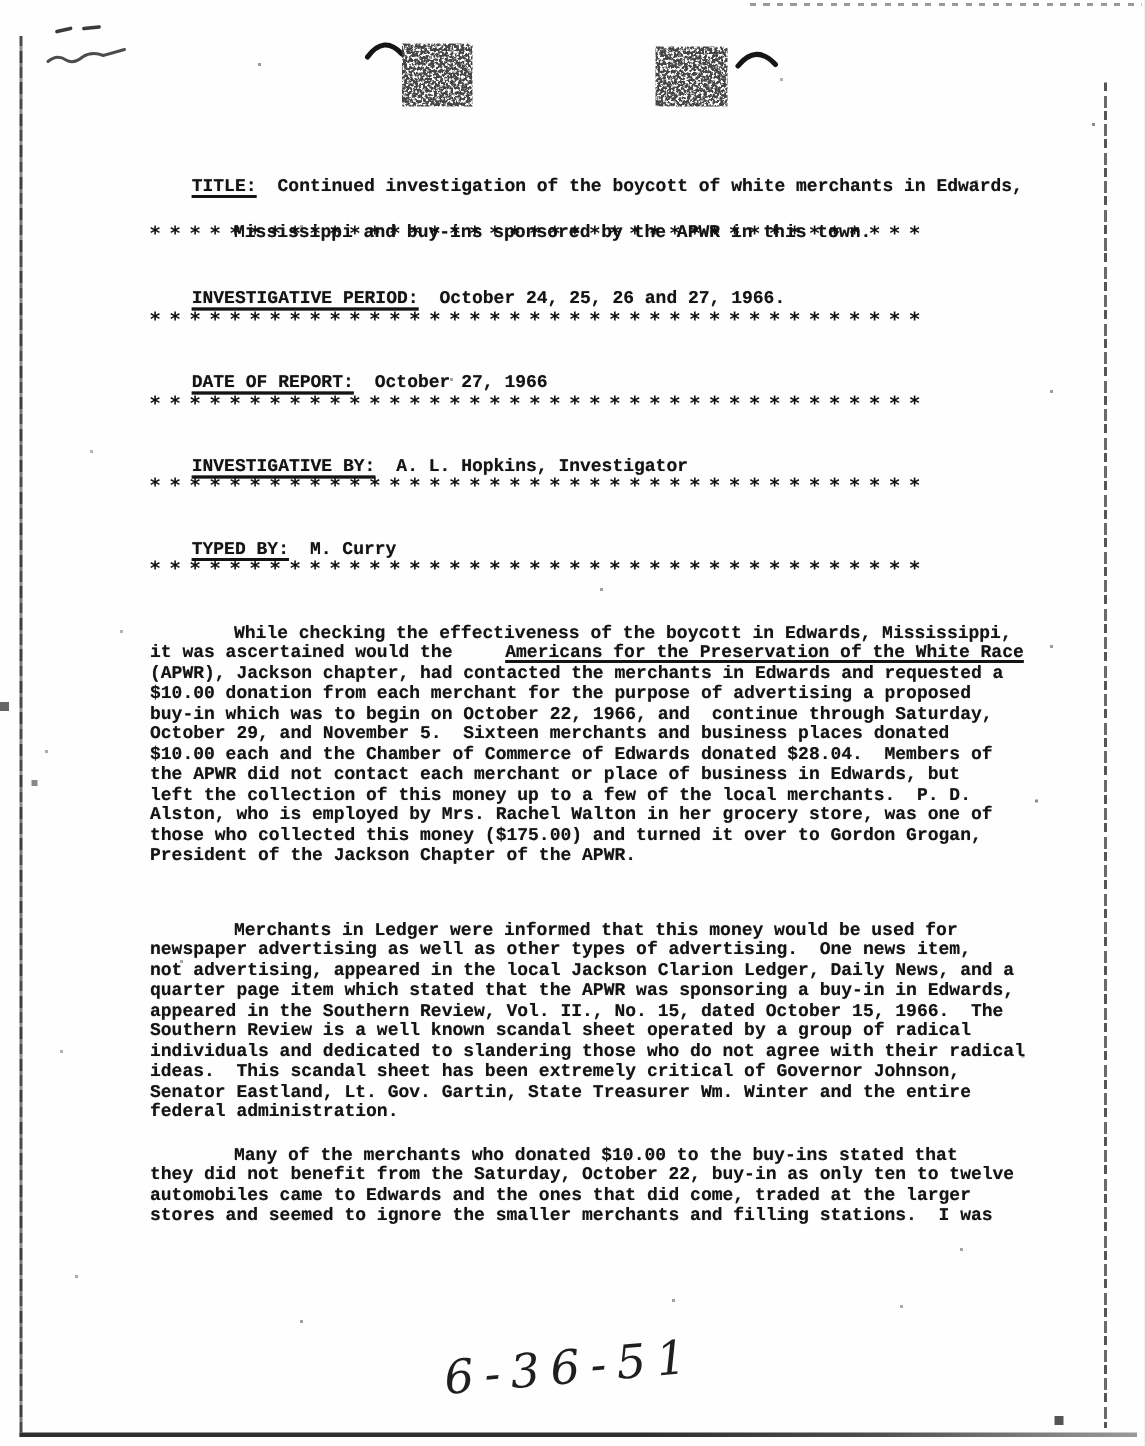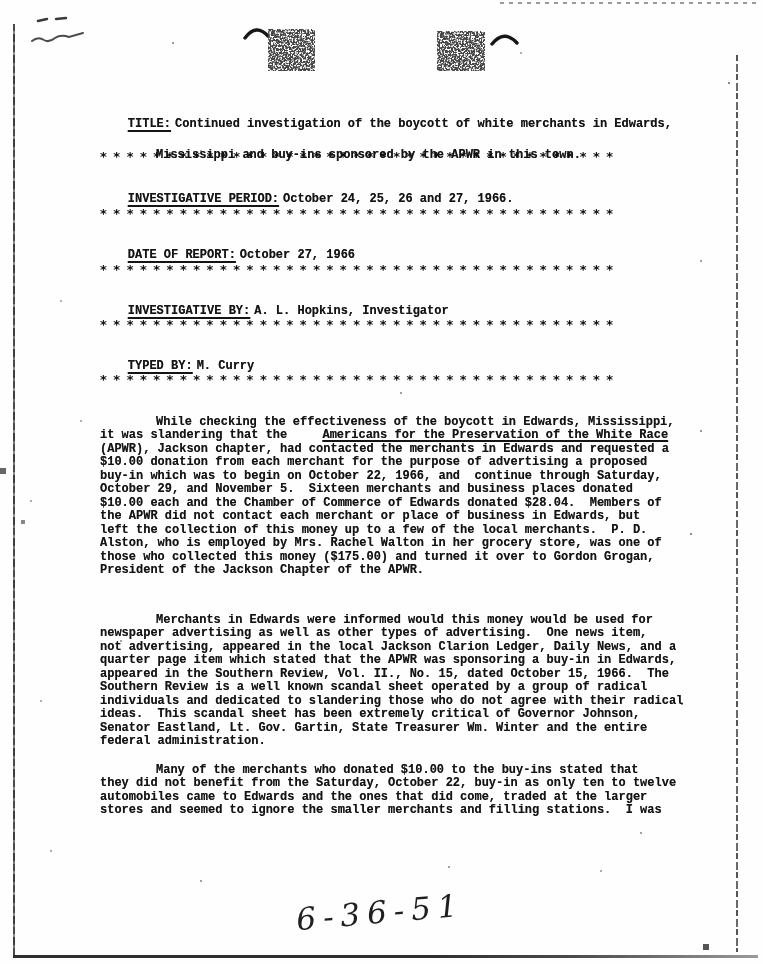--- a/index.html
+++ b/index.html
@@ -15,21 +15,21 @@
   .field{
     position:absolute;left:99px;
     font-size:12px;font-weight:700;white-space:pre;
     text-shadow:0 0 .5px rgba(0,0,0,.6);
   }
   .flabel{
     text-decoration:underline;
     text-underline-offset:3px;
     text-decoration-thickness:1.5px;
   }
-  .fvalue{margin-left:4px;}
+  .fvalue{margin-left:14px;}
   .title-line2{padding-left:57px;margin-top:3px;}
   .sep{
     position:absolute;left:100px;
     font-family:"DejaVu Sans", sans-serif;
     font-weight:700;font-size:13px;letter-spacing:1px;
     color:#0f0f0f;white-space:pre;
   }
   .para{
     position:absolute;left:100px;width:590px;
     font-size:12px;line-height:13.45px;font-weight:700;
@@ -140,34 +140,34 @@
   <div class="sep" style="top:317px">* * * * * * * * * * * * * * * * * * * * * * * * * * * * * * * * * * * * * * *</div>
 
   <div class="field" style="top:345px">
     <span class="flabel">TYPED BY:</span><span class="fvalue">M. Curry</span>
   </div>
 
   <div class="sep" style="top:372px">* * * * * * * * * * * * * * * * * * * * * * * * * * * * * * * * * * * * * * *</div>
 
   <div class="para" style="top:416px">
       <div class="tline"><span>While checking the effectiveness of the boycott in Edwards, Mississippi,</span></div>
-      <div class="tline"><span>it was slandering that the </span><span class="uline">Americans for the Preservation of the White Race</span><span></span></div>
+      <div class="tline"><span>it was ascertained would the </span><span class="uline">Americans for the Preservation of the White Race</span><span></span></div>
       <div class="tline"><span>(APWR), Jackson chapter, had contacted the merchants in Edwards and requested a</span></div>
       <div class="tline"><span>$10.00 donation from each merchant for the purpose of advertising a proposed</span></div>
       <div class="tline"><span>buy-in which was to begin on October 22, 1966, and  continue through Saturday,</span></div>
       <div class="tline"><span>October 29, and November 5.  Sixteen merchants and business places donated</span></div>
       <div class="tline"><span>$10.00 each and the Chamber of Commerce of Edwards donated $28.04.  Members of</span></div>
       <div class="tline"><span>the APWR did not contact each merchant or place of business in Edwards, but</span></div>
       <div class="tline"><span>left the collection of this money up to a few of the local merchants.  P. D.</span></div>
       <div class="tline"><span>Alston, who is employed by Mrs. Rachel Walton in her grocery store, was one of</span></div>
       <div class="tline"><span>those who collected this money ($175.00) and turned it over to Gordon Grogan,</span></div>
       <div class="tline"><span>President of the Jackson Chapter of the APWR.</span></div>
     </div>
   <div class="para" style="top:614px">
-      <div class="tline"><span>Merchants in Edwards were informed would this money would be used for</span></div>
+      <div class="tline"><span>Merchants in Ledger were informed that this money would be used for</span></div>
       <div class="tline"><span>newspaper advertising as well as other types of advertising.  One news item,</span></div>
       <div class="tline"><span>not advertising, appeared in the local Jackson Clarion Ledger, Daily News, and a</span></div>
       <div class="tline"><span>quarter page item which stated that the APWR was sponsoring a buy-in in Edwards,</span></div>
       <div class="tline"><span>appeared in the Southern Review, Vol. II., No. 15, dated October 15, 1966.  The</span></div>
       <div class="tline"><span>Southern Review is a well known scandal sheet operated by a group of radical</span></div>
       <div class="tline"><span>individuals and dedicated to slandering those who do not agree with their radical</span></div>
       <div class="tline"><span>ideas.  This scandal sheet has been extremely critical of Governor Johnson,</span></div>
       <div class="tline"><span>Senator Eastland, Lt. Gov. Gartin, State Treasurer Wm. Winter and the entire</span></div>
       <div class="tline"><span>federal administration.</span></div>
     </div>

